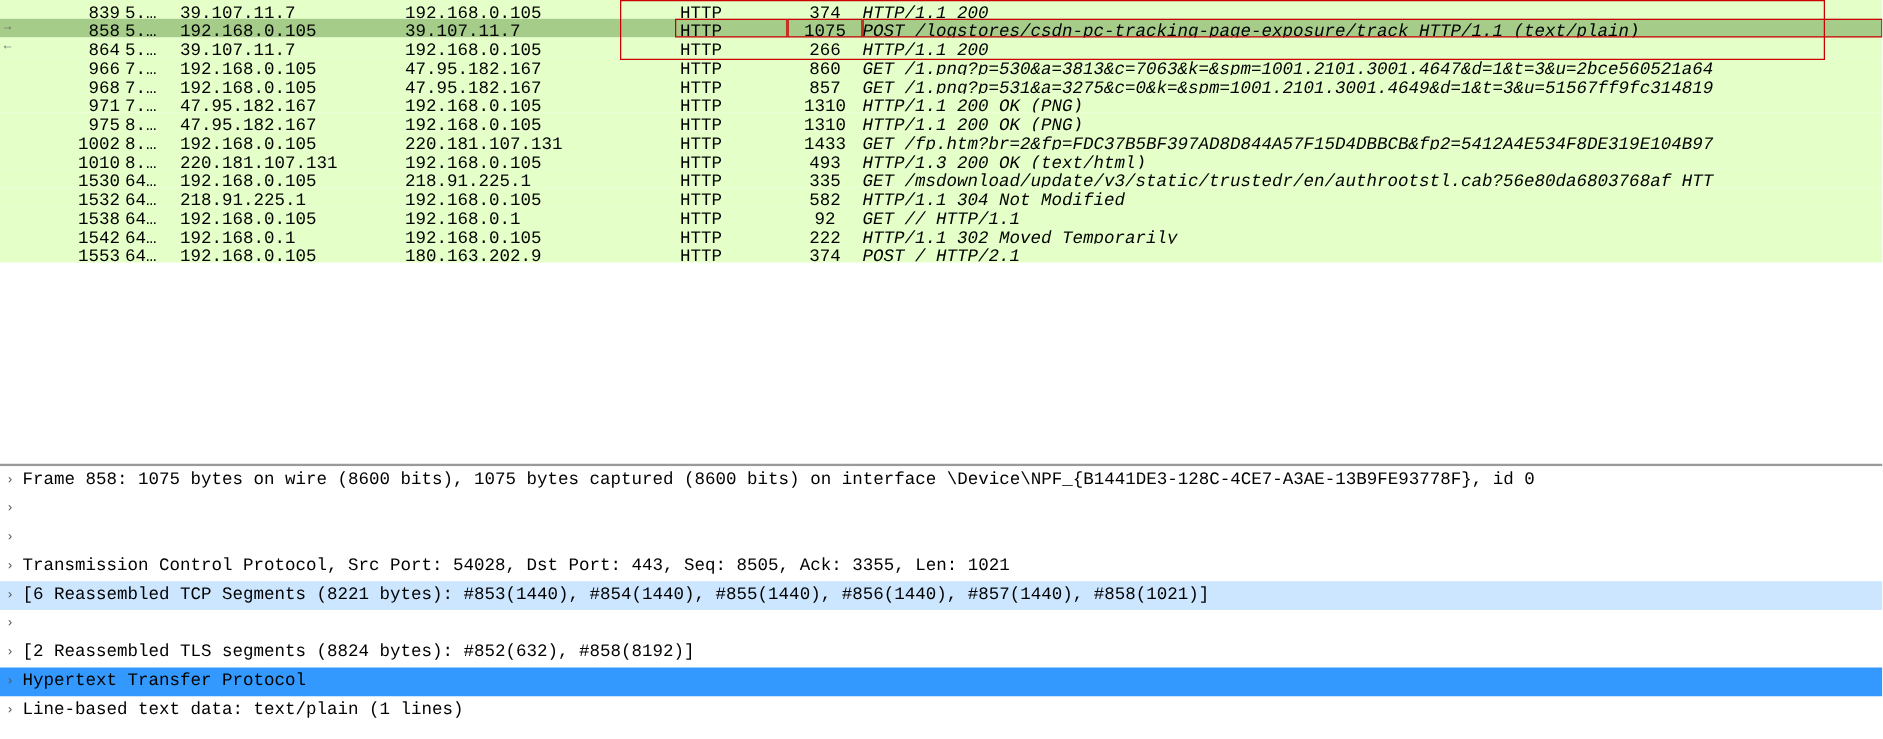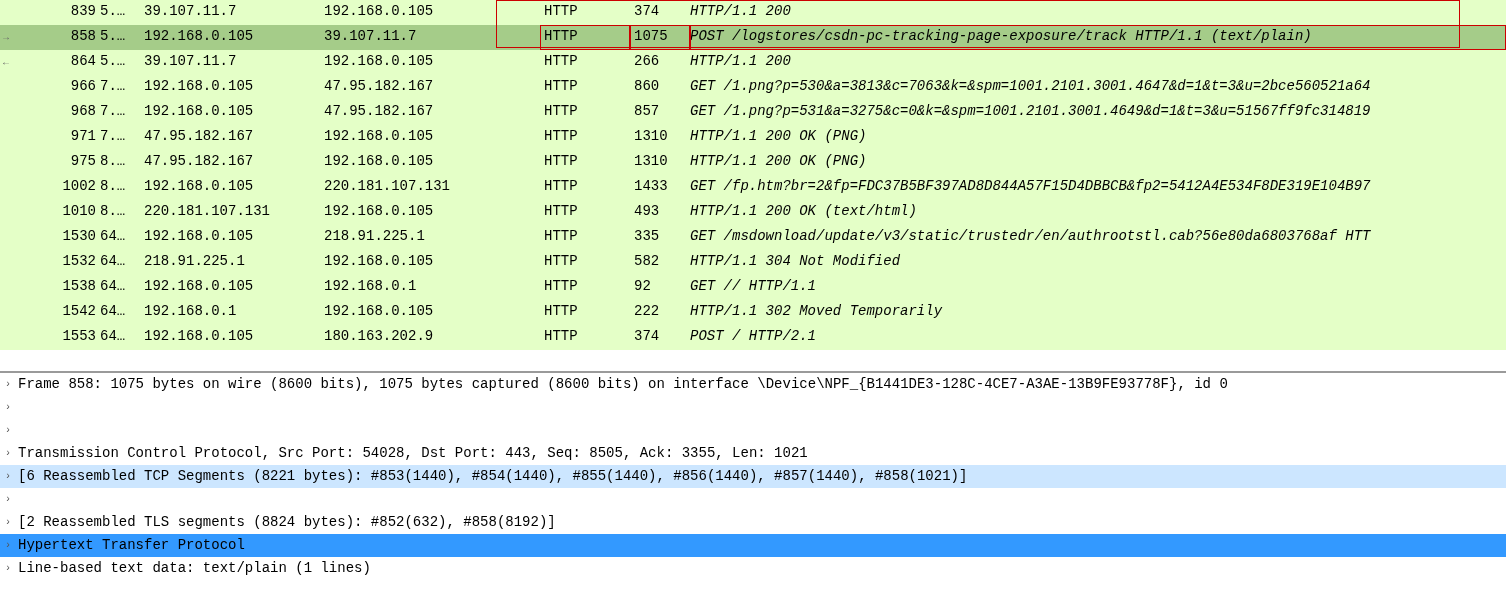--- a/index.html
+++ b/index.html
@@ -1,29 +1,29 @@
 <!DOCTYPE html>
 <html><head>
 <meta charset="utf-8">
 <style>
   * { margin:0; padding:0; box-sizing:border-box; }
   body { font-family:"Consolas","Courier New",monospace; font-size:14px; color:#000; background:#fff; overflow:hidden; width:1506px; height:591px; }
   .packet-pane { height:373px; overflow:hidden; background:#fff; border-bottom:2px solid #9a9a9a; }
-  .packet-row { display:flex; height:25px; line-height:23px; white-space:nowrap; background:#e4ffc7; }
+  .packet-row { display:flex; height:15px; line-height:23px; white-space:nowrap; background:#e4ffc7; }
   .packet-row.selected { background:#a5cc89; }
   .packet-row.selected .col-proto,
   .packet-row.selected .col-len,
   .packet-row.selected .col-info { outline:1px solid #c00; outline-offset:-1px; }
   .sel-arrow { width:12px; display:flex; align-items:center; justify-content:center; color:#666; font-size:10px; }
   .col-no   { width:88px;  text-align:right; padding-right:4px; }
   .col-time { width:40px;  text-align:left; overflow:hidden; text-overflow:ellipsis; }
   .col-src  { width:180px; text-align:left; padding-left:4px; overflow:hidden; }
   .col-dst  { width:220px; text-align:left; padding-left:4px; overflow:hidden; }
   .col-proto{ width:90px;  text-align:left; padding-left:4px; }
-  .col-len  { width:60px; text-align:left;  padding:0 4px; }
+  .col-len  { width:60px; text-align:center;  padding:0 4px; }
   .col-info { flex:1; text-align:left; overflow:hidden;font-style:italic; }
   .red-box { position:absolute; border:1.5px solid #c00; pointer-events:none; }
   .details-pane { overflow:hidden; background:#fff; }
   .tree-row { display:flex; align-items:center; height:23px; line-height:23px; white-space:nowrap; }
   .tree-row .chev { width:16px; text-align:center; color:#555; font-size:10px; }
   .tree-row.hl-blue { background:#cce6ff; }
   .tree-row.hl-sel  { background:#3399ff; color:#000; }
   .tree-text { padding-left:2px; }
 </style>
 </head>
@@ -112,21 +112,21 @@
         <span class="col-info">GET /fp.htm?br=2&amp;fp=FDC37B5BF397AD8D844A57F15D4DBBCB&amp;fp2=5412A4E534F8DE319E104B97</span>
       </div>
       <div class="packet-row">
         <span class="sel-arrow"></span>
         <span class="col-no">1010</span>
         <span class="col-time">8.…</span>
         <span class="col-src">220.181.107.131</span>
         <span class="col-dst">192.168.0.105</span>
         <span class="col-proto">HTTP</span>
         <span class="col-len">493</span>
-        <span class="col-info">HTTP/1.1 200 OK  (text/html)</span>
+        <span class="col-info">HTTP/1.3 200 OK  (text/html)</span>
       </div>
       <div class="packet-row">
         <span class="sel-arrow"></span>
         <span class="col-no">1530</span>
         <span class="col-time">64…</span>
         <span class="col-src">192.168.0.105</span>
         <span class="col-dst">218.91.225.1</span>
         <span class="col-proto">HTTP</span>
         <span class="col-len">335</span>
         <span class="col-info">GET /msdownload/update/v3/static/trustedr/en/authrootstl.cab?56e80da6803768af HTT</span>

